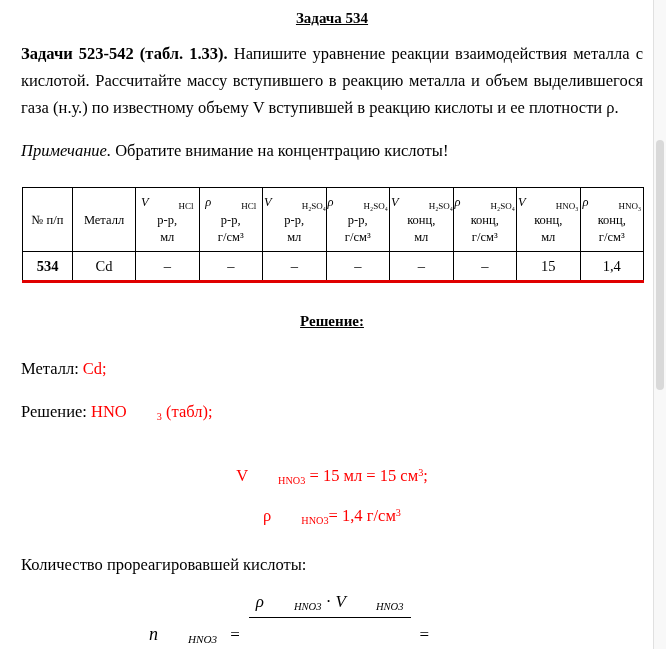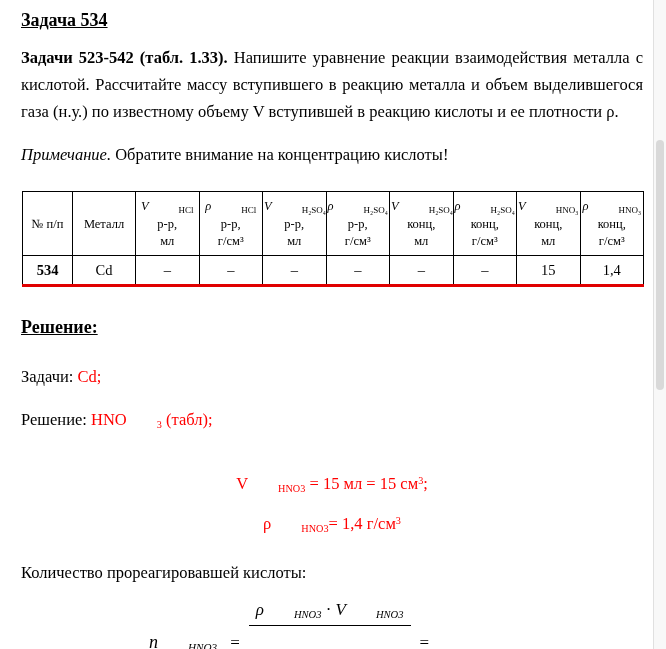--- a/index.html
+++ b/index.html
@@ -2,21 +2,21 @@
 <html><head>
 <meta charset="utf-8">
 <style>
   * { margin:0; padding:0; box-sizing:border-box; }
   html, body { width:666px; height:649px; overflow:hidden; background:#ffffff; }
   body {
     font-family:"Liberation Serif","DejaVu Serif",serif;
     font-size:16.5px; color:#000; position:relative;
     padding:8px 23px 0 21px;
   }
-  h1, h2 { font-size:18px; font-weight:bold; text-align:left; text-decoration:underline; }
+  h1, h2 { font-size:15px; font-weight:bold; text-align:center; text-decoration:underline; }
   h1 { margin-top:2px; }
   .intro { margin-top:13px; text-align:justify; line-height:1.64; }
   .note  { margin-top:16px; line-height:1.64; }
 
   table { border-collapse:collapse; table-layout:fixed; width:621px; margin:23px 0 0 1px; }
   th, td { border:1px solid #000; text-align:center; vertical-align:middle; }
   th { font-weight:normal; font-size:12.5px; line-height:1.3; height:64px; padding:4px 1px; }
   th .sym { font-style:italic; }
   th sub { font-size:9px; }
   .hsym, .hl { display:block; }
@@ -134,21 +134,21 @@
         <td>–</td>
         <td>–</td>
         <td>15</td>
         <td>1,4</td>
       </tr>
     </tbody>
   </table>
 
   <h2>Решение:</h2>
 
-  <p class="line" style="margin-top:27px;"><span>Задачи: </span><span class="red">Cd;</span></p>
+  <p class="line" style="margin-top:27px;"><span>Металл: </span><span class="red">Cd;</span></p>
 
   <p class="line" style="margin-top:20px;"><span>Решение: </span><span class="red"><span>HNO</span><sub>3</sub><span> (табл);</span></span></p>
 
   <p class="line center red" style="margin-top:40px;"><span>V</span><sub>HNO3</sub><span> = 15 мл = 15 см</span><sup>3</sup><span>;</span></p>
 
   <p class="line center red" style="margin-top:16px;"><span>ρ</span><sub>HNO3</sub><span>= 1,4 г/см</span><sup>3</sup></p>
 
   <p class="line" style="margin-top:25px;">Количество прореагировавшей кислоты:</p>
 
   <div class="formula">

